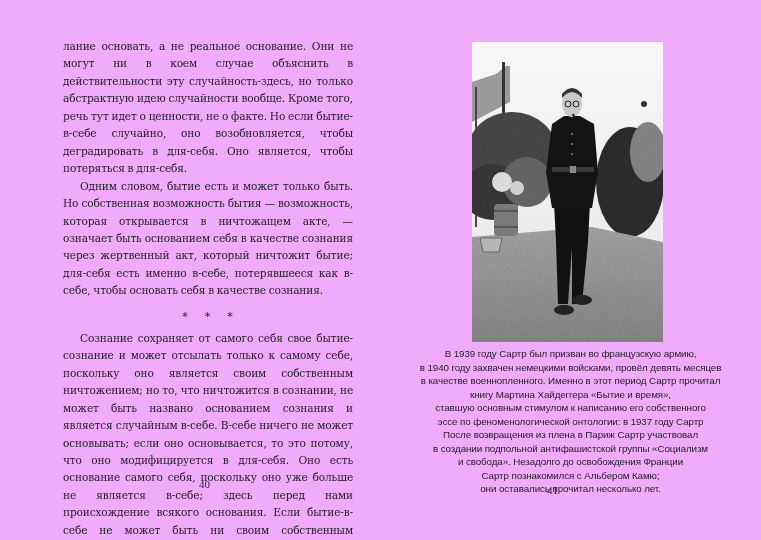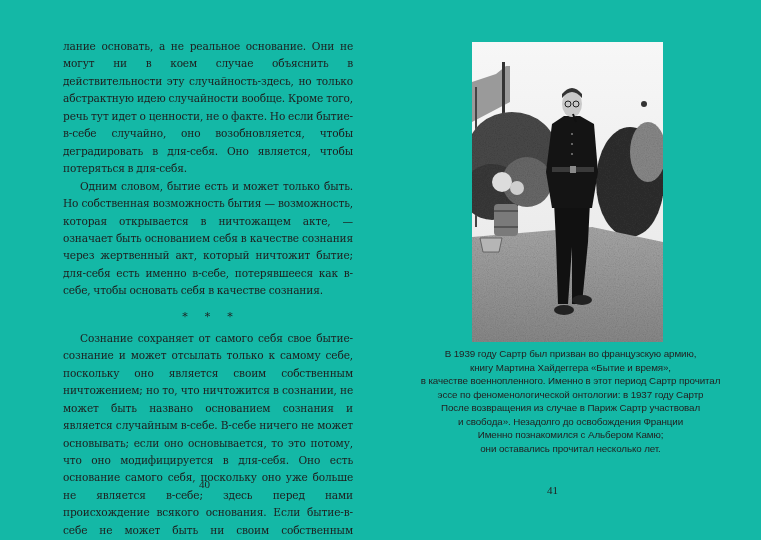--- a/index.html
+++ b/index.html
@@ -10,21 +10,21 @@
     body {
       width: 761px;
       height: 540px;
       position: relative;
       overflow: hidden;
       color: #1e1e1e;
     }
     .spread {
       position: absolute;
       inset: 0;
-      background: #14b8a6;
+      background: #f0abfc;
     }
     .page {
       position: absolute;
       top: 0;
       height: 540px;
     }
     .page-left {
       left: 0;
       width: 380px;
     }
@@ -189,24 +189,27 @@
         <circle cx="96" cy="62" r="3" fill="none" stroke="#222" stroke-width="1"></circle>
         <circle cx="104" cy="62" r="3" fill="none" stroke="#222" stroke-width="1"></circle>
 
         <path d="M101,72 L104,80" stroke="#111" stroke-width="2"></path>
 
         <circle cx="172" cy="62" r="3" fill="#333"></circle>
       </svg>
     </div>
     <div class="caption">
       <span class="caption-line">В 1939 году Сартр был призван во французскую армию,</span>
+      <span class="caption-line">в 1940 году захвачен немецкими войсками, провёл девять месяцев</span>
+      <span class="caption-line">в качестве военнопленного. Именно в этот период Сартр прочитал</span>
       <span class="caption-line">книгу Мартина Хайдеггера «Бытие и время»,</span>
-      <span class="caption-line">в качестве военнопленного. Именно в этот период Сартр прочитал</span>
+      <span class="caption-line">ставшую основным стимулом к написанию его собственного</span>
       <span class="caption-line">эссе по феноменологической онтологии: в 1937 году Сартр</span>
-      <span class="caption-line">После возвращения из случае в Париж Сартр участвовал</span>
+      <span class="caption-line">После возвращения из плена в Париж Сартр участвовал</span>
+      <span class="caption-line">в создании подпольной антифашистской группы «Социализм</span>
       <span class="caption-line">и свобода». Незадолго до освобождения Франции</span>
-      <span class="caption-line">Именно познакомился с Альбером Камю;</span>
+      <span class="caption-line">Сартр познакомился с Альбером Камю;</span>
       <span class="caption-line">они оставались прочитал несколько лет.</span>
     </div>
     <div class="page-number right">41</div>
   </div>
 
 </div>
 
 </body></html>

